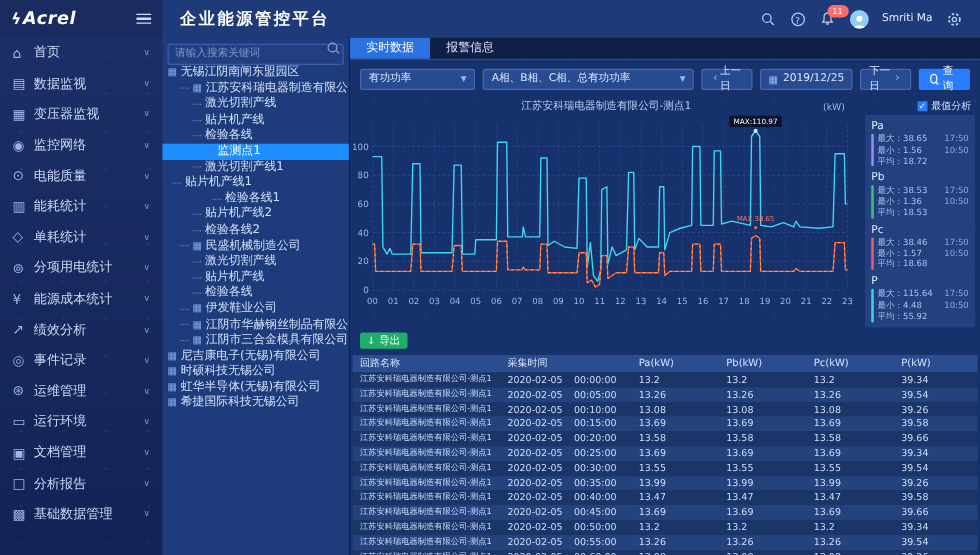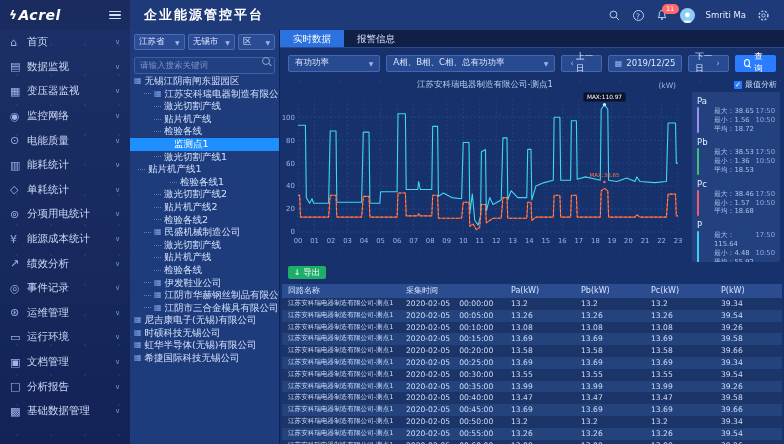--- a/index.html
+++ b/index.html
@@ -67,21 +67,21 @@
   
   .chart-zone{position:relative;height:188px;}
   .chart-title{position:absolute;top:3px;left:10px;width:390px;text-align:center;font-size:8.5px;color:#b9cff2;}
   .chart-unit{position:absolute;top:5px;right:108px;font-size:7.5px;color:#9fb6e6;}
   .maxcheck{position:absolute;top:3px;right:7px;font-size:8px;color:#cfe0ff;display:flex;align-items:center;gap:3px;cursor:pointer;}
   .chk{width:8px;height:8px;background:#2b7dff;border-radius:1px;color:#fff;font-size:7px;line-height:8px;text-align:center;}
   .svg-wrap{position:absolute;left:2px;top:16px;width:402px;height:168px;}
   .stats{position:absolute;top:16px;right:4px;width:88px;height:170px;background:#23417f;border-radius:2px;padding:4px 5px;box-sizing:border-box;overflow:hidden;}
   .stat-group{margin-bottom:4px;}
   .stat-name{font-size:8.5px;color:#e4edff;margin-bottom:1px;}
-  .stat-body{display:flex;gap:15px;}
+  .stat-body{display:flex;gap:3px;}
   .stat-bar{width:2px;border-radius:1px;flex:0 0 2px;}
   .stat-rows{flex:1;}
   .stat-row{display:flex;justify-content:space-between;font-size:6.8px;color:#a9c1ec;line-height:8.8px;}
   .stat-row .t{color:#8fa9d8;}
   
   .export-row{height:16px;padding:2px 8px 0;}
   .export-btn{width:38px;height:13px;background:#1fae6a;border-radius:2px;color:#fff;font-size:8.5px;display:flex;align-items:center;justify-content:center;gap:3px;cursor:pointer;}
   .ex-ico{font-size:8px;}
   .dtable{margin:2px 2px 0;}
   .t-head,.t-row{display:grid;grid-template-columns:118px 105px 70px 70px 70px 1fr;}
@@ -224,34 +224,20 @@
       </div>
       <div class="side-item">
         <span class="s-ico">▩</span>
         <span class="s-label">基础数据管理</span>
         <span class="s-chev">∨</span>
       </div>
     </nav>
 </aside>
 
 <section class="tree-panel">
-  <div class="tree-selects">
-    <div class="sel-box sb1">
-        <span>江苏省</span>
-        <span class="arr">▼</span>
-      </div>
-    <div class="sel-box sb2">
-        <span>无锡市</span>
-        <span class="arr">▼</span>
-      </div>
-    <div class="sel-box sb3">
-        <span>区</span>
-        <span class="arr">▼</span>
-      </div>
-  </div>
   <div class="tree-search">
     <input type="text" placeholder="请输入搜索关键词" style="">
     <span class="mag"></span>
   </div>
   <div class="tree-list" id="treeList">
       <div class="tree-node" style="padding-left: 4px;">
         <span class="bico">▦</span>
         <span>无锡江阴南闸东盟园区</span>
       </div>
       <div class="tree-node" style="padding-left: 14px;">
@@ -279,24 +265,20 @@
         <span class="dash"></span>
         <span>激光切割产线1</span>
       </div>
       <div class="tree-node" style="padding-left: 8px;">
         <span class="dash"></span>
         <span>贴片机产线1</span>
       </div>
       <div class="tree-node" style="padding-left: 40px;">
         <span class="dash"></span>
         <span>检验各线1</span>
-      </div>
-      <div class="tree-node" style="padding-left: 24px;">
-        <span class="dash"></span>
-        <span>激光切割产线2</span>
       </div>
       <div class="tree-node" style="padding-left: 24px;">
         <span class="dash"></span>
         <span>贴片机产线2</span>
       </div>
       <div class="tree-node" style="padding-left: 24px;">
         <span class="dash"></span>
         <span>检验各线2</span>
       </div>
       <div class="tree-node" style="padding-left: 14px;">

